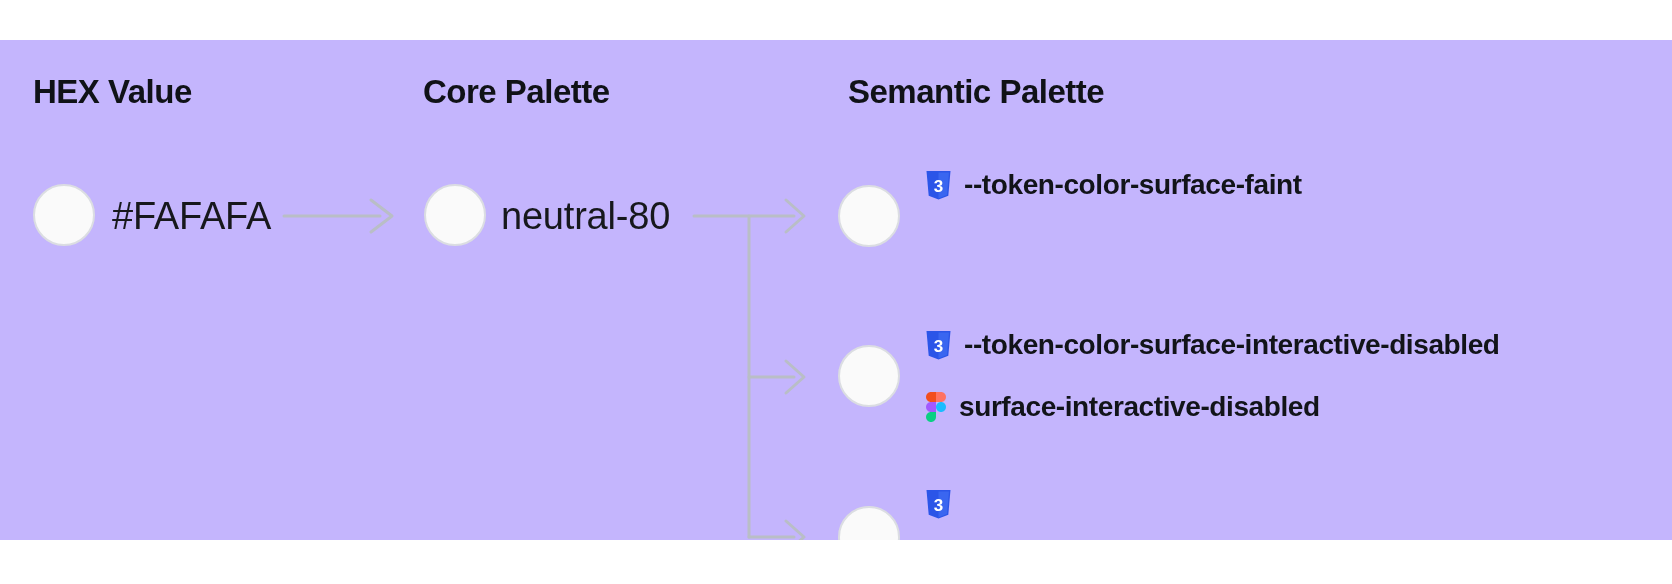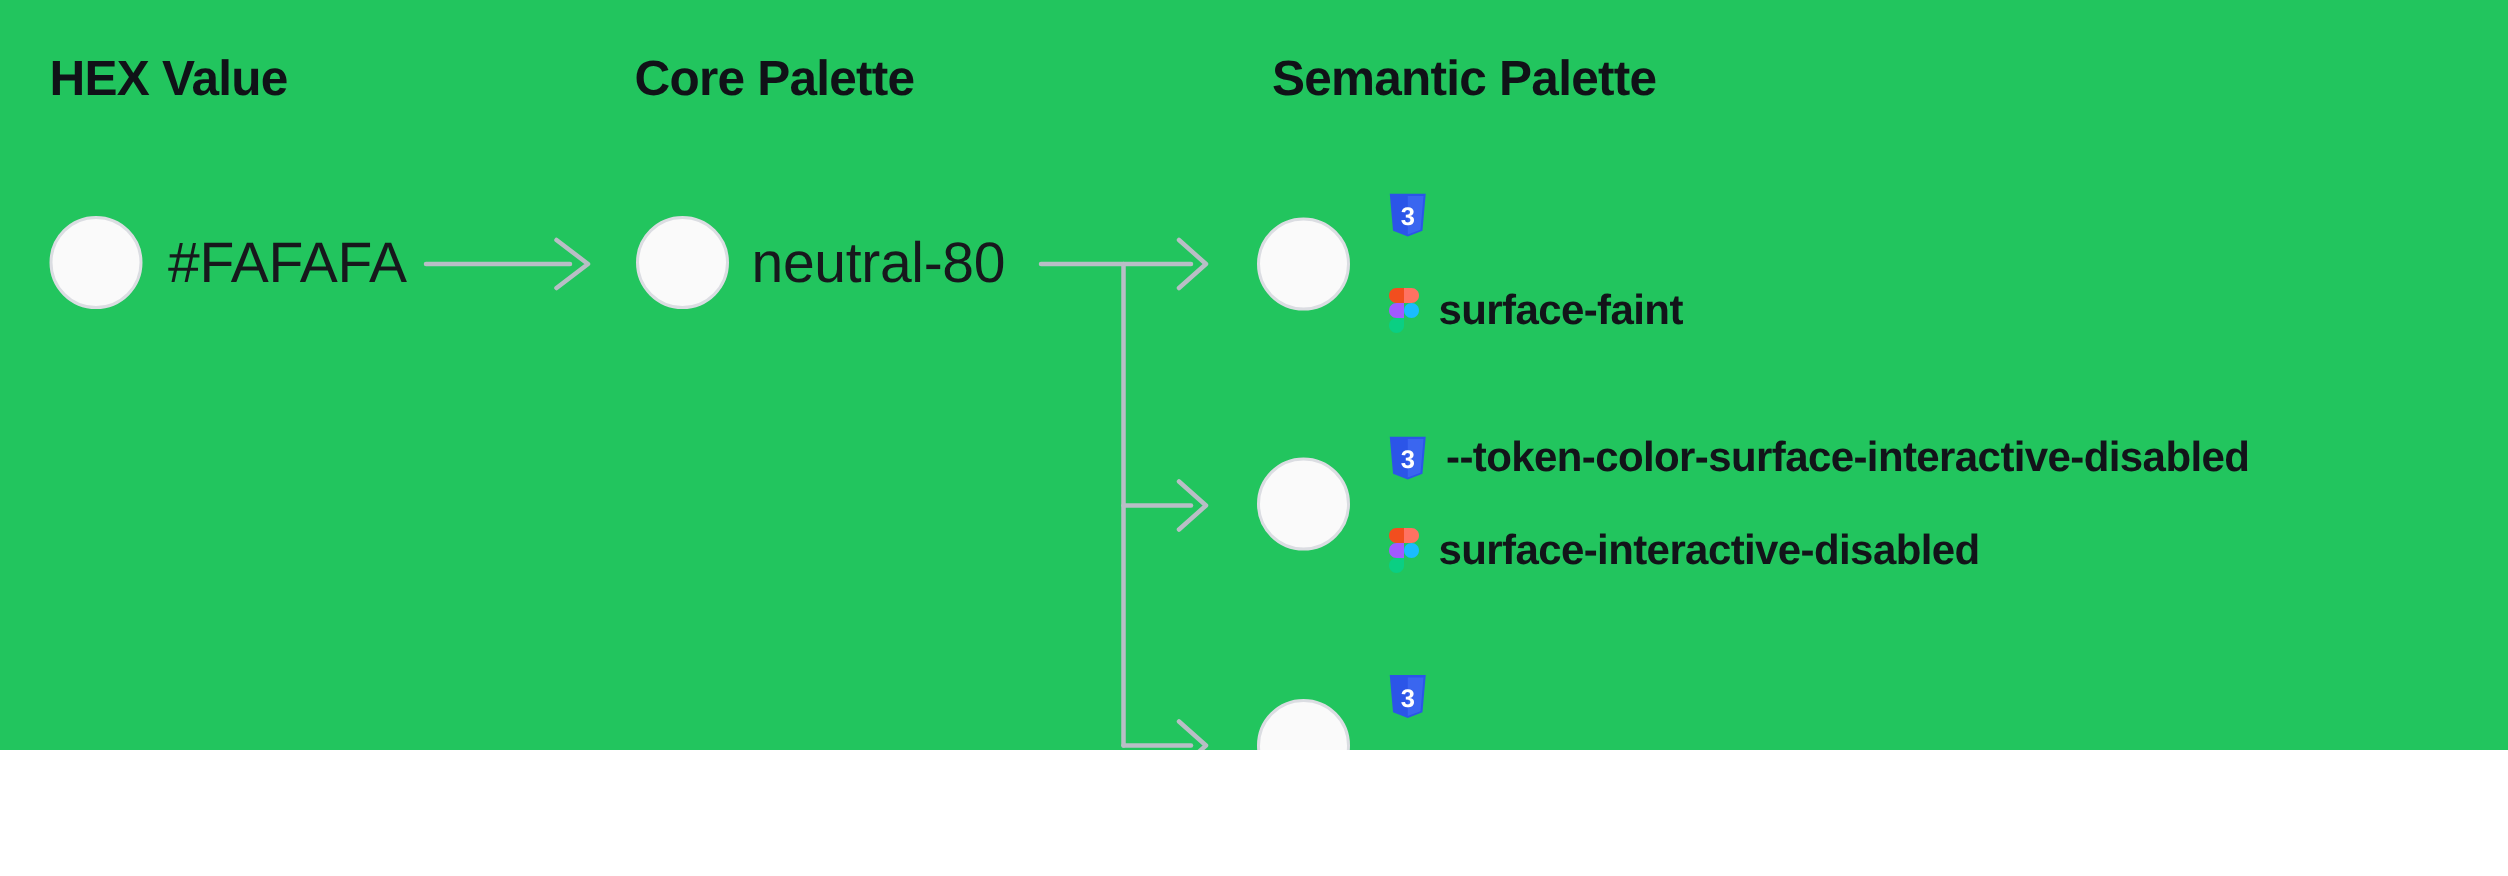--- a/index.html
+++ b/index.html
@@ -3,22 +3,23 @@
 <meta charset="utf-8">
 <style>
   * { margin: 0; padding: 0; box-sizing: border-box; }
   html, body { background: #ffffff; }
   body { font-family: "Liberation Sans", "DejaVu Sans", sans-serif; }
 
   .canvas {
     position: relative;
     width: 1672px;
     height: 500px;
-    background: #22c55e;
+    background: #c4b5fd;
     overflow: hidden;
+    margin-top: 40px;
   }
 
   .connectors {
     position: absolute;
     inset: 0;
     pointer-events: none;
   }
 
   .col-header {
     position: absolute;
@@ -110,30 +111,21 @@
   <div class="value-text" style="left:501px; top:158px">neutral-80</div>
 
   <div class="swatch" style="left: 838px; top: 145px; background-color: rgb(250, 250, 250);"></div>
   <div class="token-item" style="left:926px; top:129px">
     <div class="token-line">
       <svg class="icon-css" width="25" height="29" viewBox="0 0 25 29">
         <path d="M0.5 0 H24.5 L22.3 24.8 L12.5 28.6 L2.7 24.8 Z" fill="#2B55E8"></path>
         <path d="M12.5 1.6 V27.4 L21 24.1 L23 1.6 Z" fill="#3A66F0"></path>
         <text x="12.6" y="21" text-anchor="middle" font-family="Liberation Sans, sans-serif" font-size="17" font-weight="bold" fill="#ffffff">3</text>
       </svg>
-    </div>
-    <div class="token-line">
-      <svg class="icon-figma" width="20" height="30" viewBox="0 0 200 300">
-        <path fill="#0ACF83" d="M50 300c27.6 0 50-22.4 50-50v-50H50c-27.6 0-50 22.4-50 50s22.4 50 50 50z"></path>
-        <path fill="#A259FF" d="M0 150c0-27.6 22.4-50 50-50h50v100H50c-27.6 0-50-22.4-50-50z"></path>
-        <path fill="#F24E1E" d="M0 50C0 22.4 22.4 0 50 0h50v100H50C22.4 100 0 77.6 0 50z"></path>
-        <path fill="#FF7262" d="M100 0h50c27.6 0 50 22.4 50 50s-22.4 50-50 50h-50V0z"></path>
-        <path fill="#1ABCFE" d="M200 150c0 27.6-22.4 50-50 50s-50-22.4-50-50 22.4-50 50-50 50 22.4 50 50z"></path>
-      </svg>
-      <span class="token-text">surface-faint</span>
+      <span class="token-text">--token-color-surface-faint</span>
     </div>
   </div>
 
   <div class="swatch" style="left: 838px; top: 305px; background-color: rgb(250, 250, 250);"></div>
   <div class="token-item" style="left:926px; top:289px">
     <div class="token-line">
       <svg class="icon-css" width="25" height="29" viewBox="0 0 25 29">
         <path d="M0.5 0 H24.5 L22.3 24.8 L12.5 28.6 L2.7 24.8 Z" fill="#2B55E8"></path>
         <path d="M12.5 1.6 V27.4 L21 24.1 L23 1.6 Z" fill="#3A66F0"></path>
         <text x="12.6" y="21" text-anchor="middle" font-family="Liberation Sans, sans-serif" font-size="17" font-weight="bold" fill="#ffffff">3</text>

